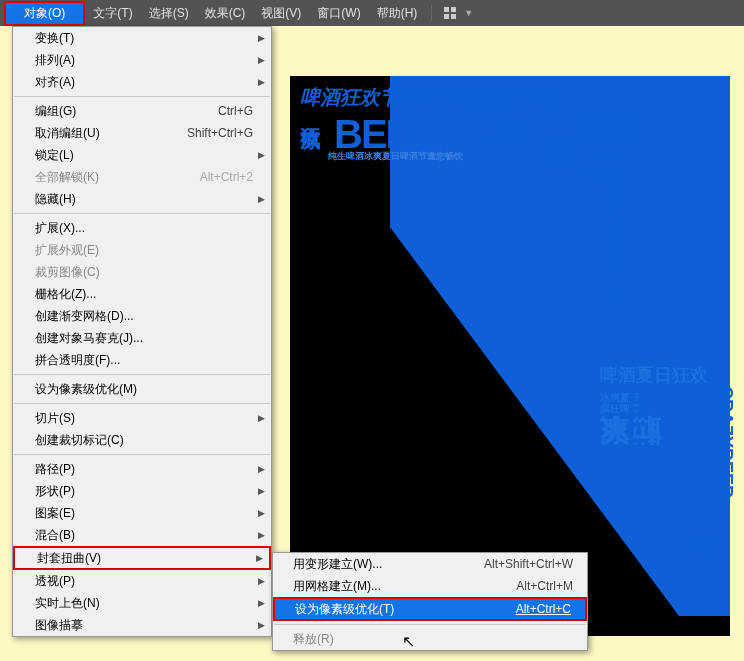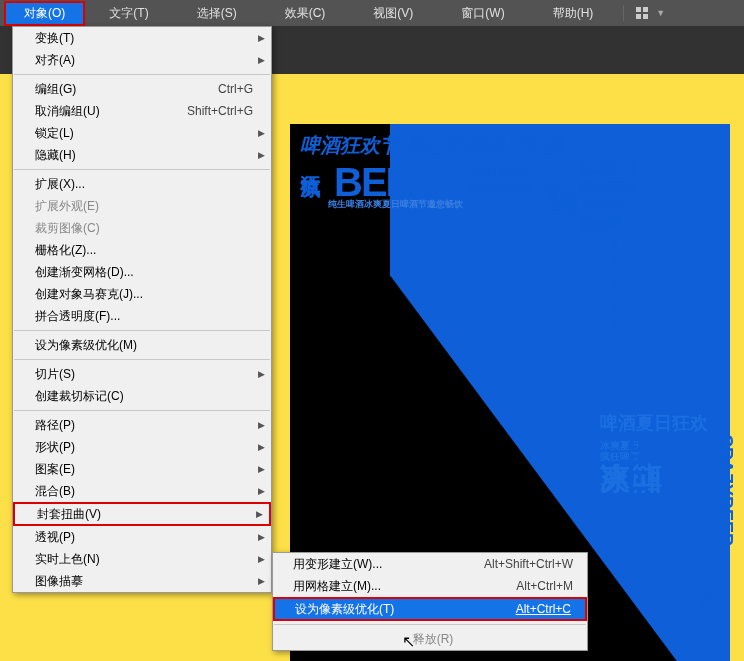--- a/index.html
+++ b/index.html
@@ -1,37 +1,37 @@
 <!DOCTYPE html>
 <html><head>
 <meta charset="utf-8">
 <style>
 * { margin: 0; padding: 0; box-sizing: border-box; font-family: "Microsoft YaHei", sans-serif; }
 body { width: 744px; height: 661px; background: #323232; overflow: hidden; position: relative; }
 .menubar { height: 26px; background: #535353; display: flex; align-items: center; padding: 0 4px; color: #e0e0e0; font-size: 12px; }
-.menubar-item { padding: 4px 24px; cursor: pointer; }
+.menubar-item { padding: 4px 8px; cursor: pointer; }
 .menubar-item.active { background: #1473e6; color: #fff; border: 2px solid #d00; padding: 2px 18px; }
 .menubar-sep { width: 1px; height: 16px; background: #666; margin: 0 6px; }
 .menubar-extra { width: 24px; height: 18px; display: flex; align-items: center; justify-content: center; }
 .menubar-extra svg { width: 14px; height: 14px; }
-.canvas { position: absolute; top: 26px; left: 0; right: 0; bottom: 0; background: #fde047; margin-top: 48px; }
+.canvas { position: absolute; top: 26px; left: 0; right: 0; bottom: 0; background: #fef9c3; }
 .artwork { position: absolute; top: 50px; left: 290px; width: 440px; height: 560px; }
 .artwork .bg { position: absolute; inset: 0; background: #000; }
 .artwork .wave { position: absolute; top: 0; right: 0; width: 340px; height: 540px; background: #0e5fd8; clip-path: polygon(0 0, 100% 0, 100% 100%, 85% 100%, 0 28%); }
 .side-text { position: absolute; top: 340px; right: 4px; width: 140px; color: #1b6fe0; font-weight: 800; font-size: 18px; line-height: 1.1; text-align: left; }
 .dropdown { position: absolute; top: 26px; left: 12px; width: 260px; background: #f0f0f0; border: 1px solid #999; box-shadow: 2px 2px 6px rgba(0,0,0,.4); font-size: 12px; color: #000; }
 .dropdown .row { display: flex; align-items: center; height: 22px; padding: 0 18px 0 22px; cursor: default; position: relative; }
 .dropdown .row.disabled { color: #888; }
 .dropdown .row .shortcut { margin-left: auto; color: #444; }
 .dropdown .row.disabled .shortcut { color: #aaa; }
 .dropdown .row.has-sub::after { content: "▶"; position: absolute; right: 6px; font-size: 9px; color: #555; }
 .dropdown .sep { height: 1px; background: #c8c8c8; margin: 3px 1px; }
 .dropdown .row.boxed { border: 2px solid #d00; height: 24px; }
 .submenu { position: absolute; top: 552px; left: 272px; width: 316px; background: #f0f0f0; border: 1px solid #999; box-shadow: 2px 2px 6px rgba(0,0,0,.4); font-size: 12px; }
-.submenu .row { display: flex; align-items: center; height: 22px; padding: 0 14px 0 20px; cursor: default; justify-content: center; }
+.submenu .row { display: flex; align-items: center; height: 22px; padding: 0 14px 0 20px; cursor: default; }
 .submenu .row.disabled { color: #888; }
 .submenu .row .shortcut { margin-left: auto; color: #444; }
 .submenu .row.hl { background: #1473e6; color: #fff; border: 2px solid #d00; height: 24px; }
 .submenu .row.hl .shortcut { color: #fff; text-decoration: underline; }
 .submenu .sep { height: 1px; background: #c8c8c8; margin: 3px 1px; }
 .cursor { position: absolute; top: 632px; left: 402px; font-size: 16px; color: #000; pointer-events: none; }
 .text-block { position: absolute; color: #0e5fd8; font-weight: 900; white-space: nowrap; }
 </style>
 </head>
 <body>
@@ -86,33 +86,40 @@
   <div class="text-block" style="top:360px;right:8px;font-size:18px;writing-mode:vertical-rl">CRAZYBEER</div>
   <div class="text-block" style="top:362px;left:625px;font-size:24px;writing-mode:vertical-rl">BEER</div>
   <div class="text-block" style="top:490px;left:688px;font-size:24px;writing-mode:vertical-rl">节</div>
 </div>
 
 <div class="dropdown" id="dropdown">
     <div class="row has-sub">
       <span>变换(T)</span>
     </div>
     <div class="row has-sub">
+      <span>排列(A)</span>
+    </div>
+    <div class="row has-sub">
       <span>对齐(A)</span>
     </div>
     <div class="sep"></div>
     <div class="row">
       <span>编组(G)</span>
       <span class="shortcut">Ctrl+G</span>
     </div>
     <div class="row">
       <span>取消编组(U)</span>
       <span class="shortcut">Shift+Ctrl+G</span>
     </div>
     <div class="row has-sub">
       <span>锁定(L)</span>
+    </div>
+    <div class="row disabled">
+      <span>全部解锁(K)</span>
+      <span class="shortcut">Alt+Ctrl+2</span>
     </div>
     <div class="row has-sub">
       <span>隐藏(H)</span>
     </div>
     <div class="sep"></div>
     <div class="row">
       <span>扩展(X)...</span>
     </div>
     <div class="row disabled">
       <span>扩展外观(E)</span>

